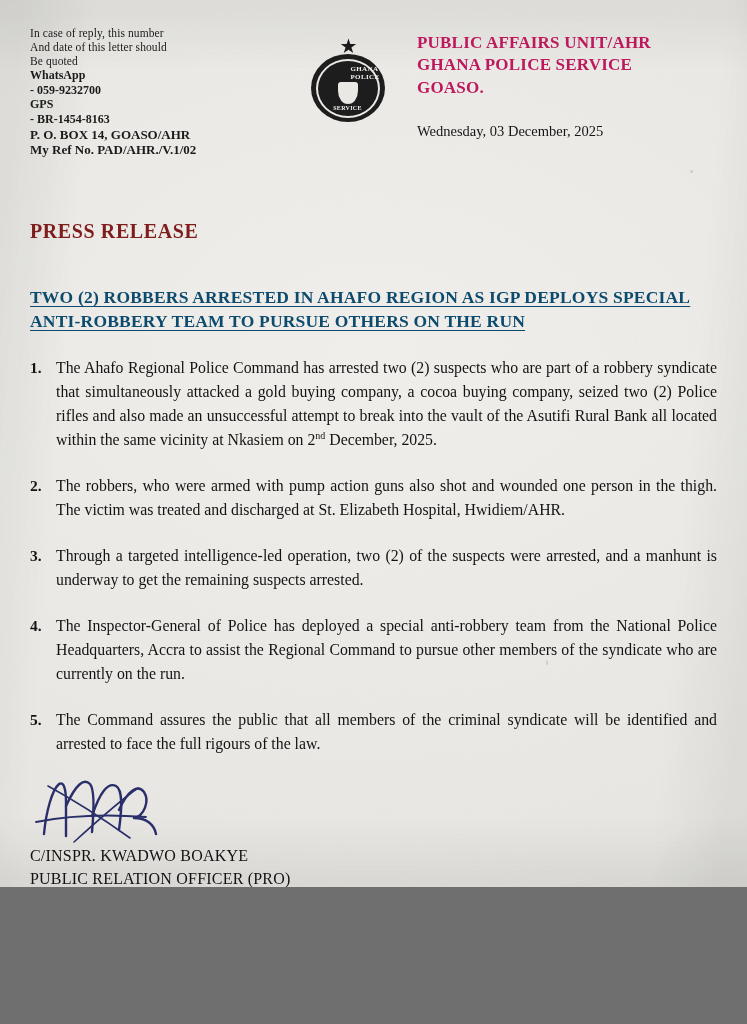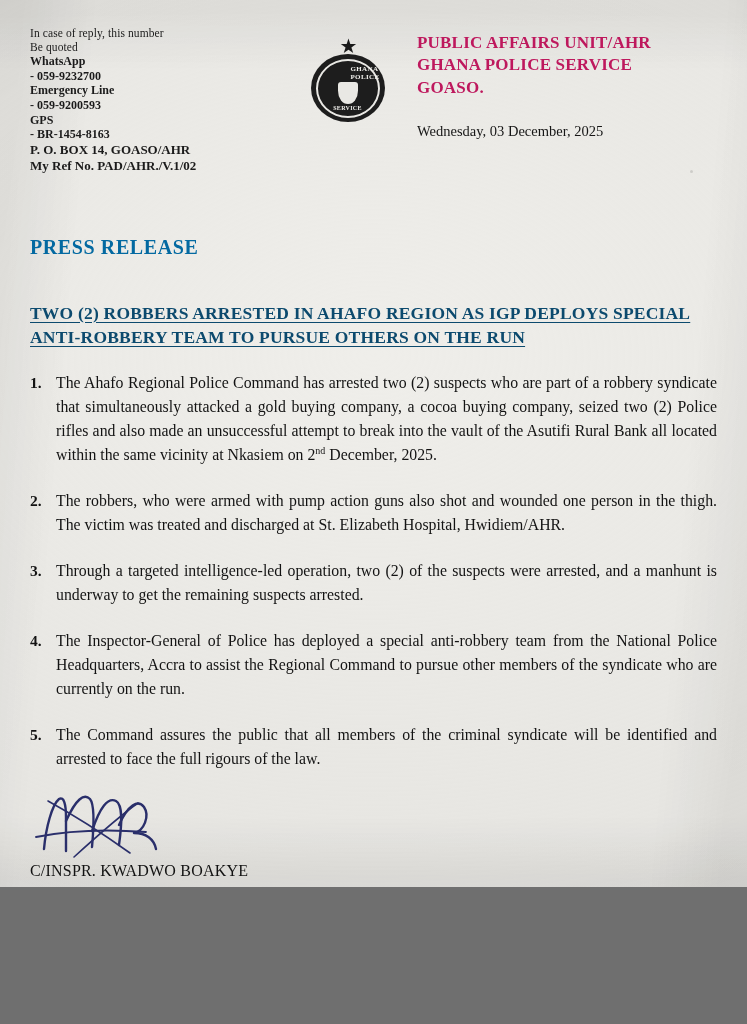--- a/index.html
+++ b/index.html
@@ -142,21 +142,21 @@
     font-size: 14.5px;
     color: #161616;
   }
 
   
   .press-release {
     margin-top: 62px;
     font-weight: bold;
     font-size: 20px;
     letter-spacing: .6px;
-    color: #0369a1;
+    color: #7f1d1d;
   }
   .headline {
     margin-top: 42px;
     font-weight: bold;
     font-size: 17.5px;
     line-height: 1.38;
     text-decoration: underline;
     text-underline-offset: 3px;
     letter-spacing: .2px;
     color: #0c4a6e;
@@ -223,29 +223,26 @@
 
 <div class="page">
   <div class="paper-shade"></div>
 
   <div class="content">
 
     <div class="header">
 
       <div class="ref-block">
         <div class="small">In case of reply, this number</div>
+        <div class="small">And date of this letter should</div>
         <div class="small">Be quoted</div>
 
         <div class="ref-line">
           <span class="lbl">WhatsApp</span>
           <span class="val">- 059-9232700</span>
-        </div>
-        <div class="ref-line">
-          <span class="lbl">Emergency Line</span>
-          <span class="val">- 059-9200593</span>
         </div>
         <div class="ref-line">
           <span class="lbl">GPS</span>
           <span class="val">- BR-1454-8163</span>
         </div>
 
         <div class="ref-bold">P. O. BOX 14, GOASO/AHR</div>
         <div class="ref-bold">My Ref No. PAD/AHR./V.1/02</div>
       </div>
 

